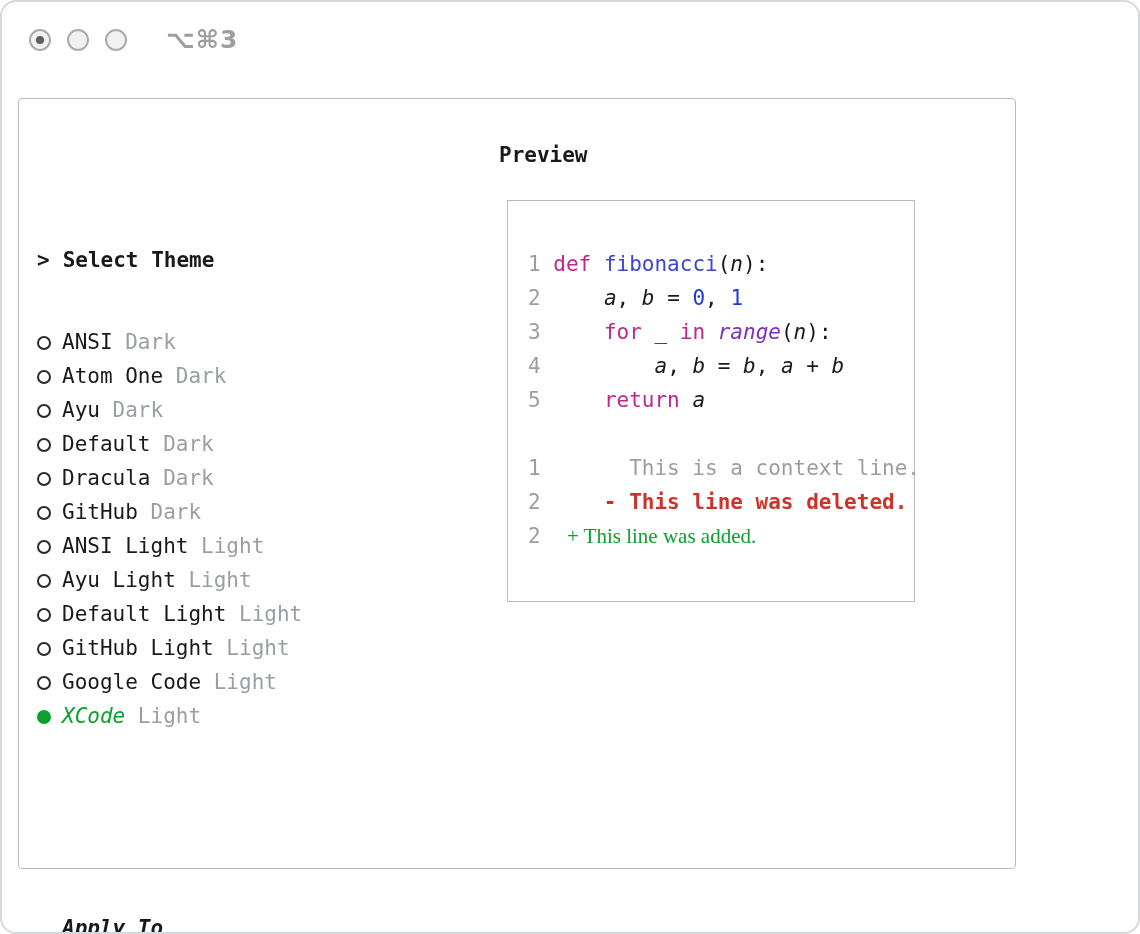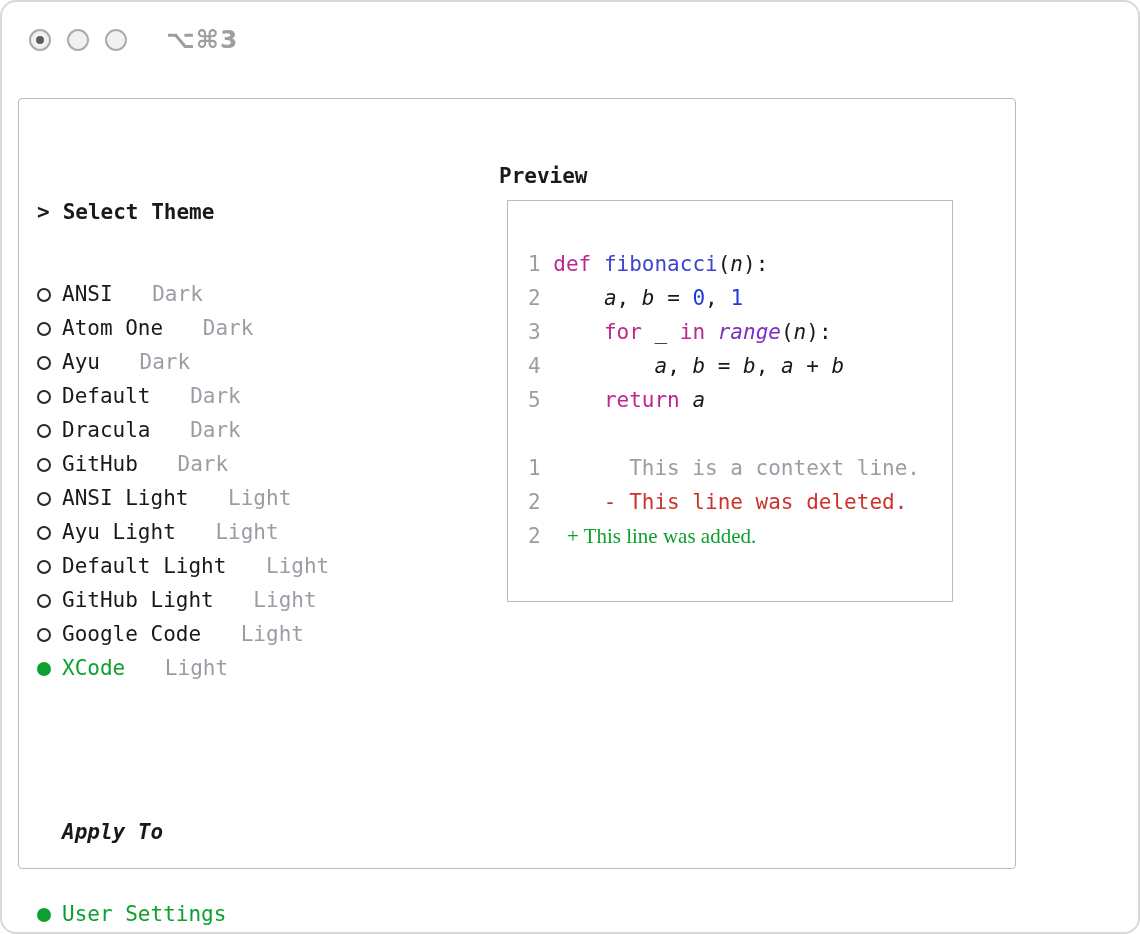--- a/index.html
+++ b/index.html
@@ -39,56 +39,56 @@
     position: absolute; left: 18px; top: 98px;
     width: 998px; height: 771px;
     border: 1.5px solid var(--border, #b7bcc2);
     border-radius: 4px; background: #fff;
   }
   .left-col {
     position: absolute; left: 18px; top: 48px;
     white-space: pre; font-size: 21px;
   }
   .row { height: 34px; line-height: 34px; }
-  .row.header { font-weight: bold; }
+  .row.header { font-weight: bold; margin-top: 48px; }
   .row.indent { padding-left: 25px; font-style: italic; }
   .cursor { font-weight: bold; margin-right: 13px; }
   .radio {
     display: inline-block; width: 14px; height: 14px;
     border: 2.5px solid #2a2a2a; border-radius: 50%;
     margin-right: 11px; position: relative; top: 1px; background: #fff;
   }
   .radio.on { background: var(--green, #0ca12e); border-color: var(--green, #0ca12e); }
-  .opt-tag { color: var(--muted, #9a9ea4); margin-left: 27px; }
-  .option.selected .opt-name { color: var(--green, #0ca12e); }
+  .opt-tag { color: var(--muted, #9a9ea4); }
+  .option.selected .opt-name { color: var(--green, #0ca12e); font-style: italic; }
   .preview-title {
-    position: absolute; left: 480px; top: 60px;
+    position: absolute; left: 480px; top: 39px;
     height: 34px; line-height: 34px;
     font-weight: bold; font-size: 21px;
   }
   .preview-box {
     position: absolute; left: 488px; top: 101px;
-    width: 446px; height: 402px;
+    width: 408px; height: 402px;
     border: 1.5px solid var(--border, #b7bcc2);
     background: #fff;
   }
   .preview-code {
     position: absolute; left: 20px; top: 46px;
     white-space: pre; font-size: 21px;
   }
   .cline { height: 34px; line-height: 34px; }
   .lnum { color: var(--line-number, #9a9ea4); }
   .tk-plain    { color: var(--text, #17191c); }
   .tk-keyword  { color: var(--keyword, #be2790); }
   .tk-function { color: var(--function, #3b46d3); }
   .tk-number   { color: var(--number, #1f39de); }
   .tk-builtin  { color: var(--builtin, #7d2fc4); font-style: italic; }
   .tk-variable { color: var(--text, #17191c); font-style: italic; }
   .diff-context { color: var(--muted, #9a9ea4); }
-  .diff-deleted { color: var(--red, #cc342b); }
+  .diff-deleted { color: var(--red, #cc342b); font-weight: bold; }
   .diff-added   { color: var(--green, #0ca12e); font-family: Liberation Serif, serif; }
 </style>
 </head>
 <body>
 
 <div class="frame"></div>
 
 <div class="titlebar">
   <span class="light">
       <span class="dot"></span>

